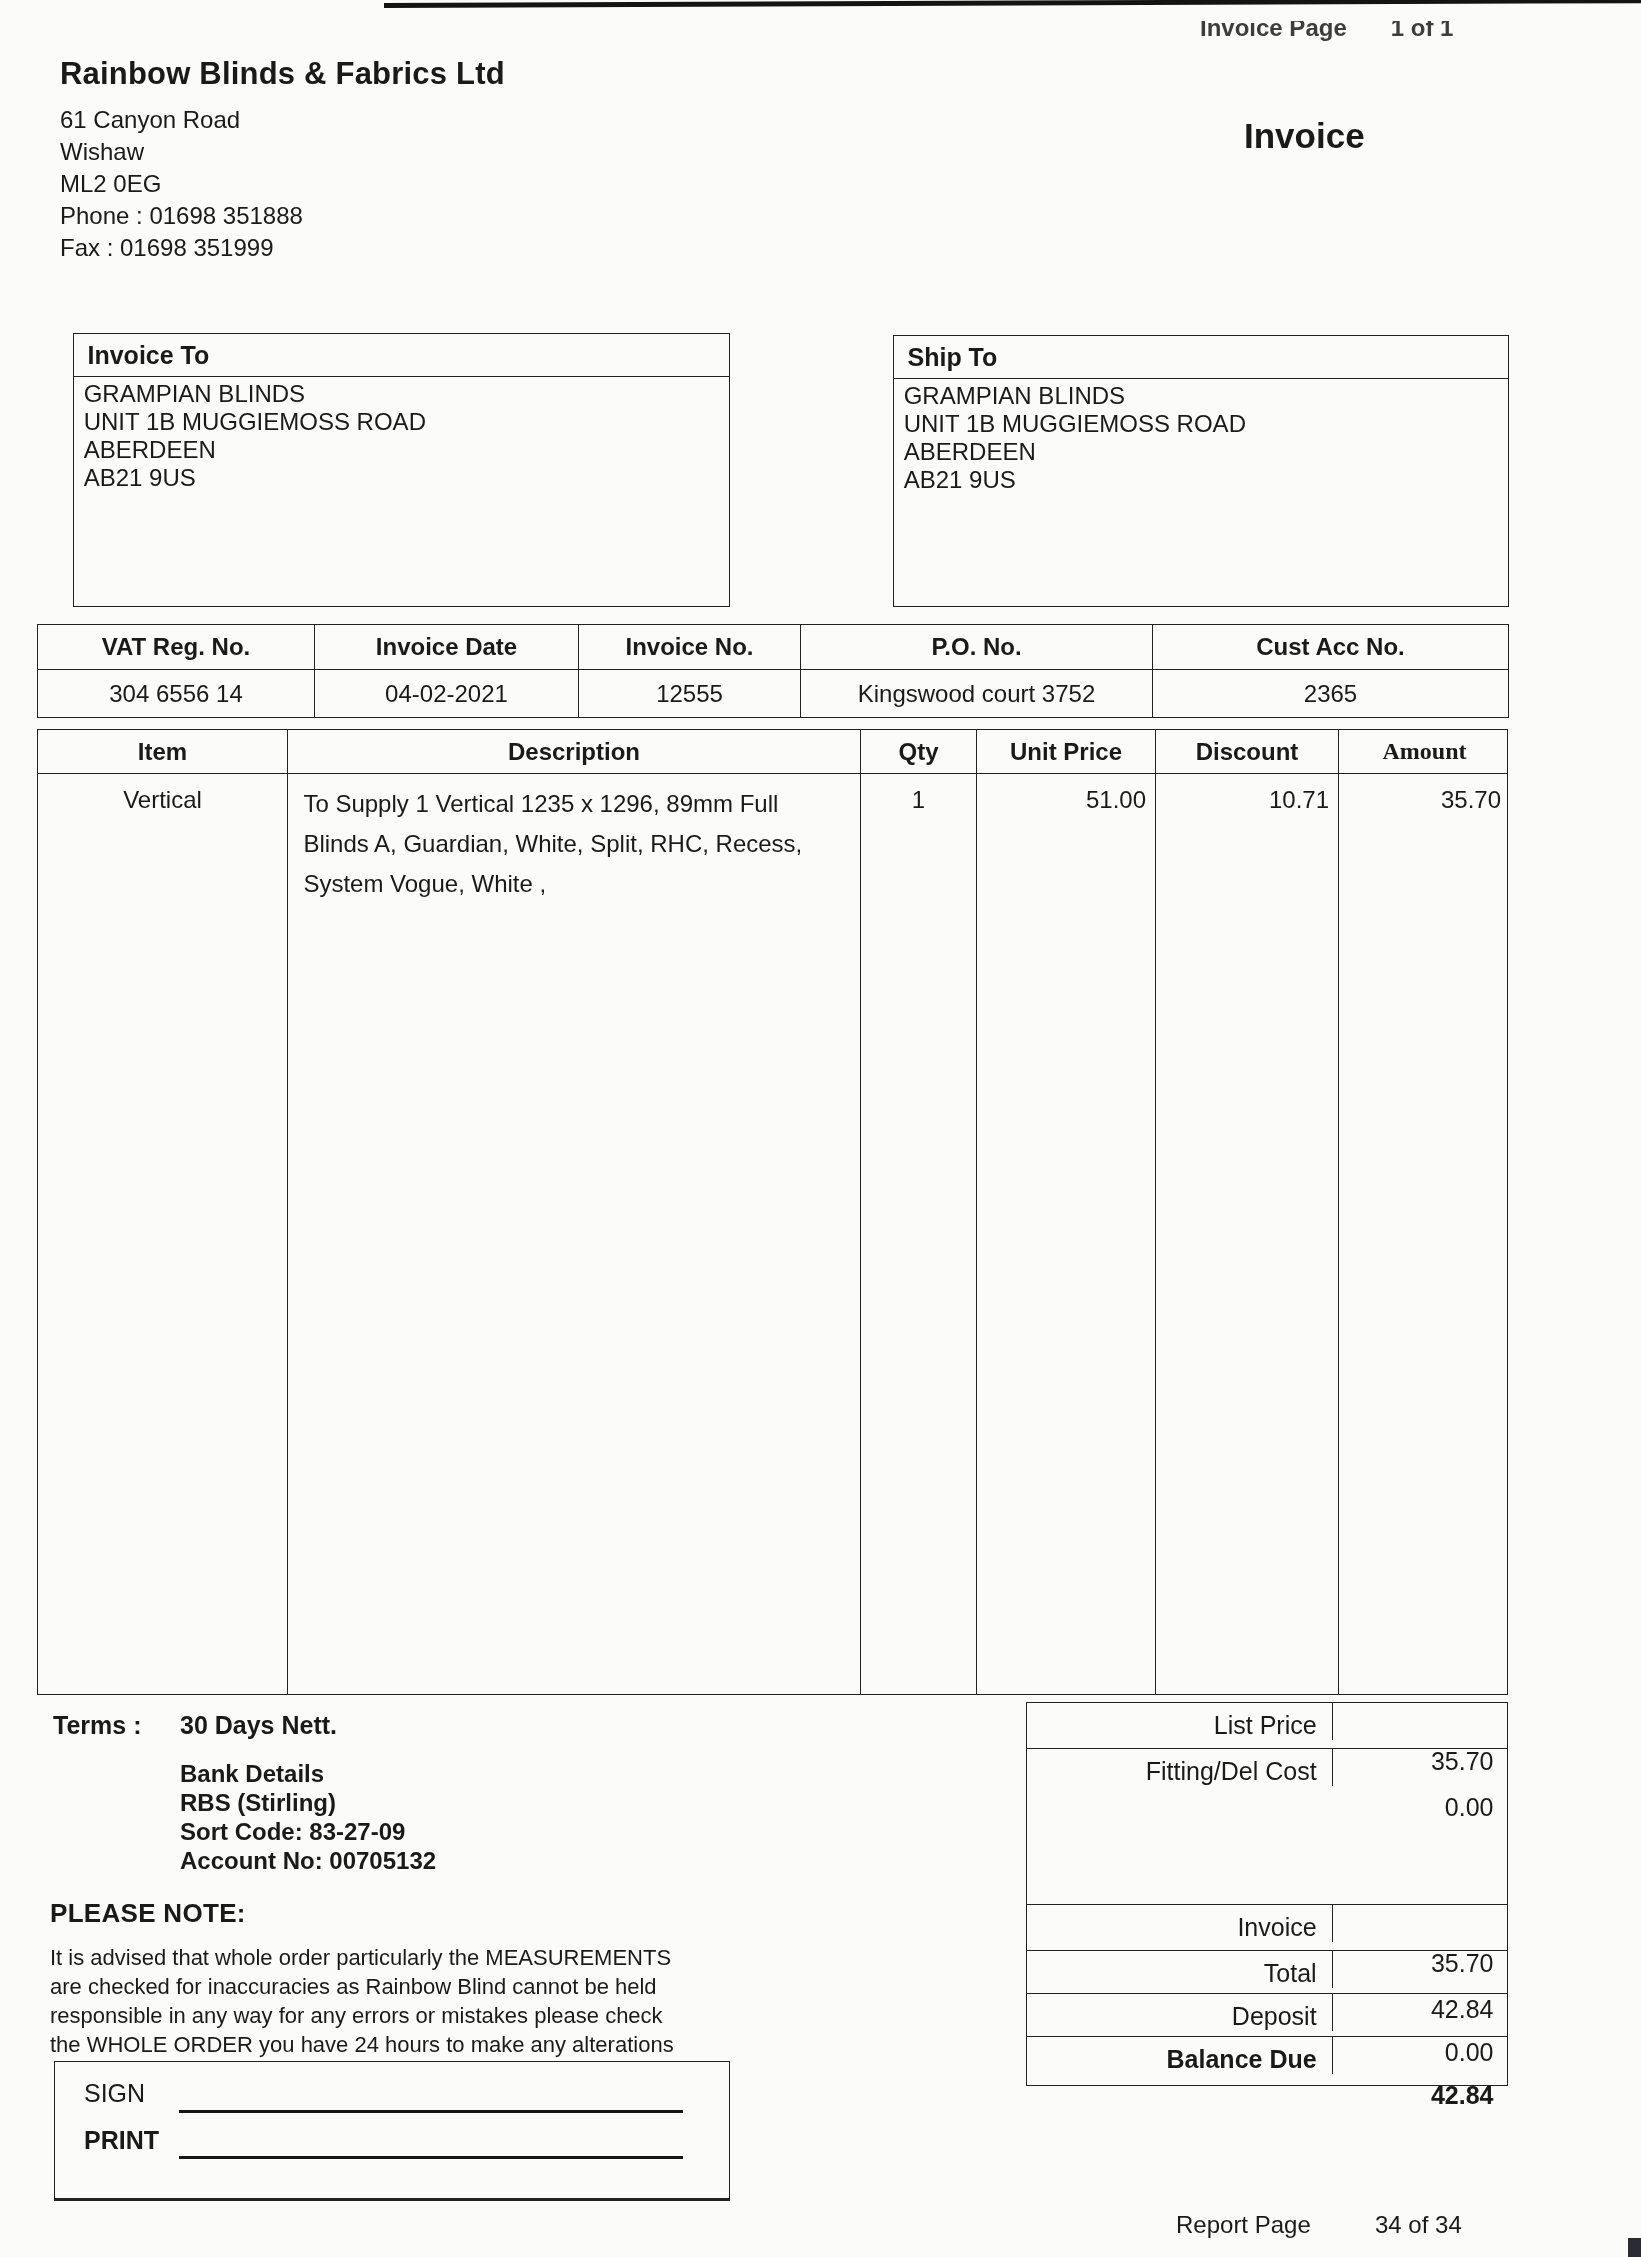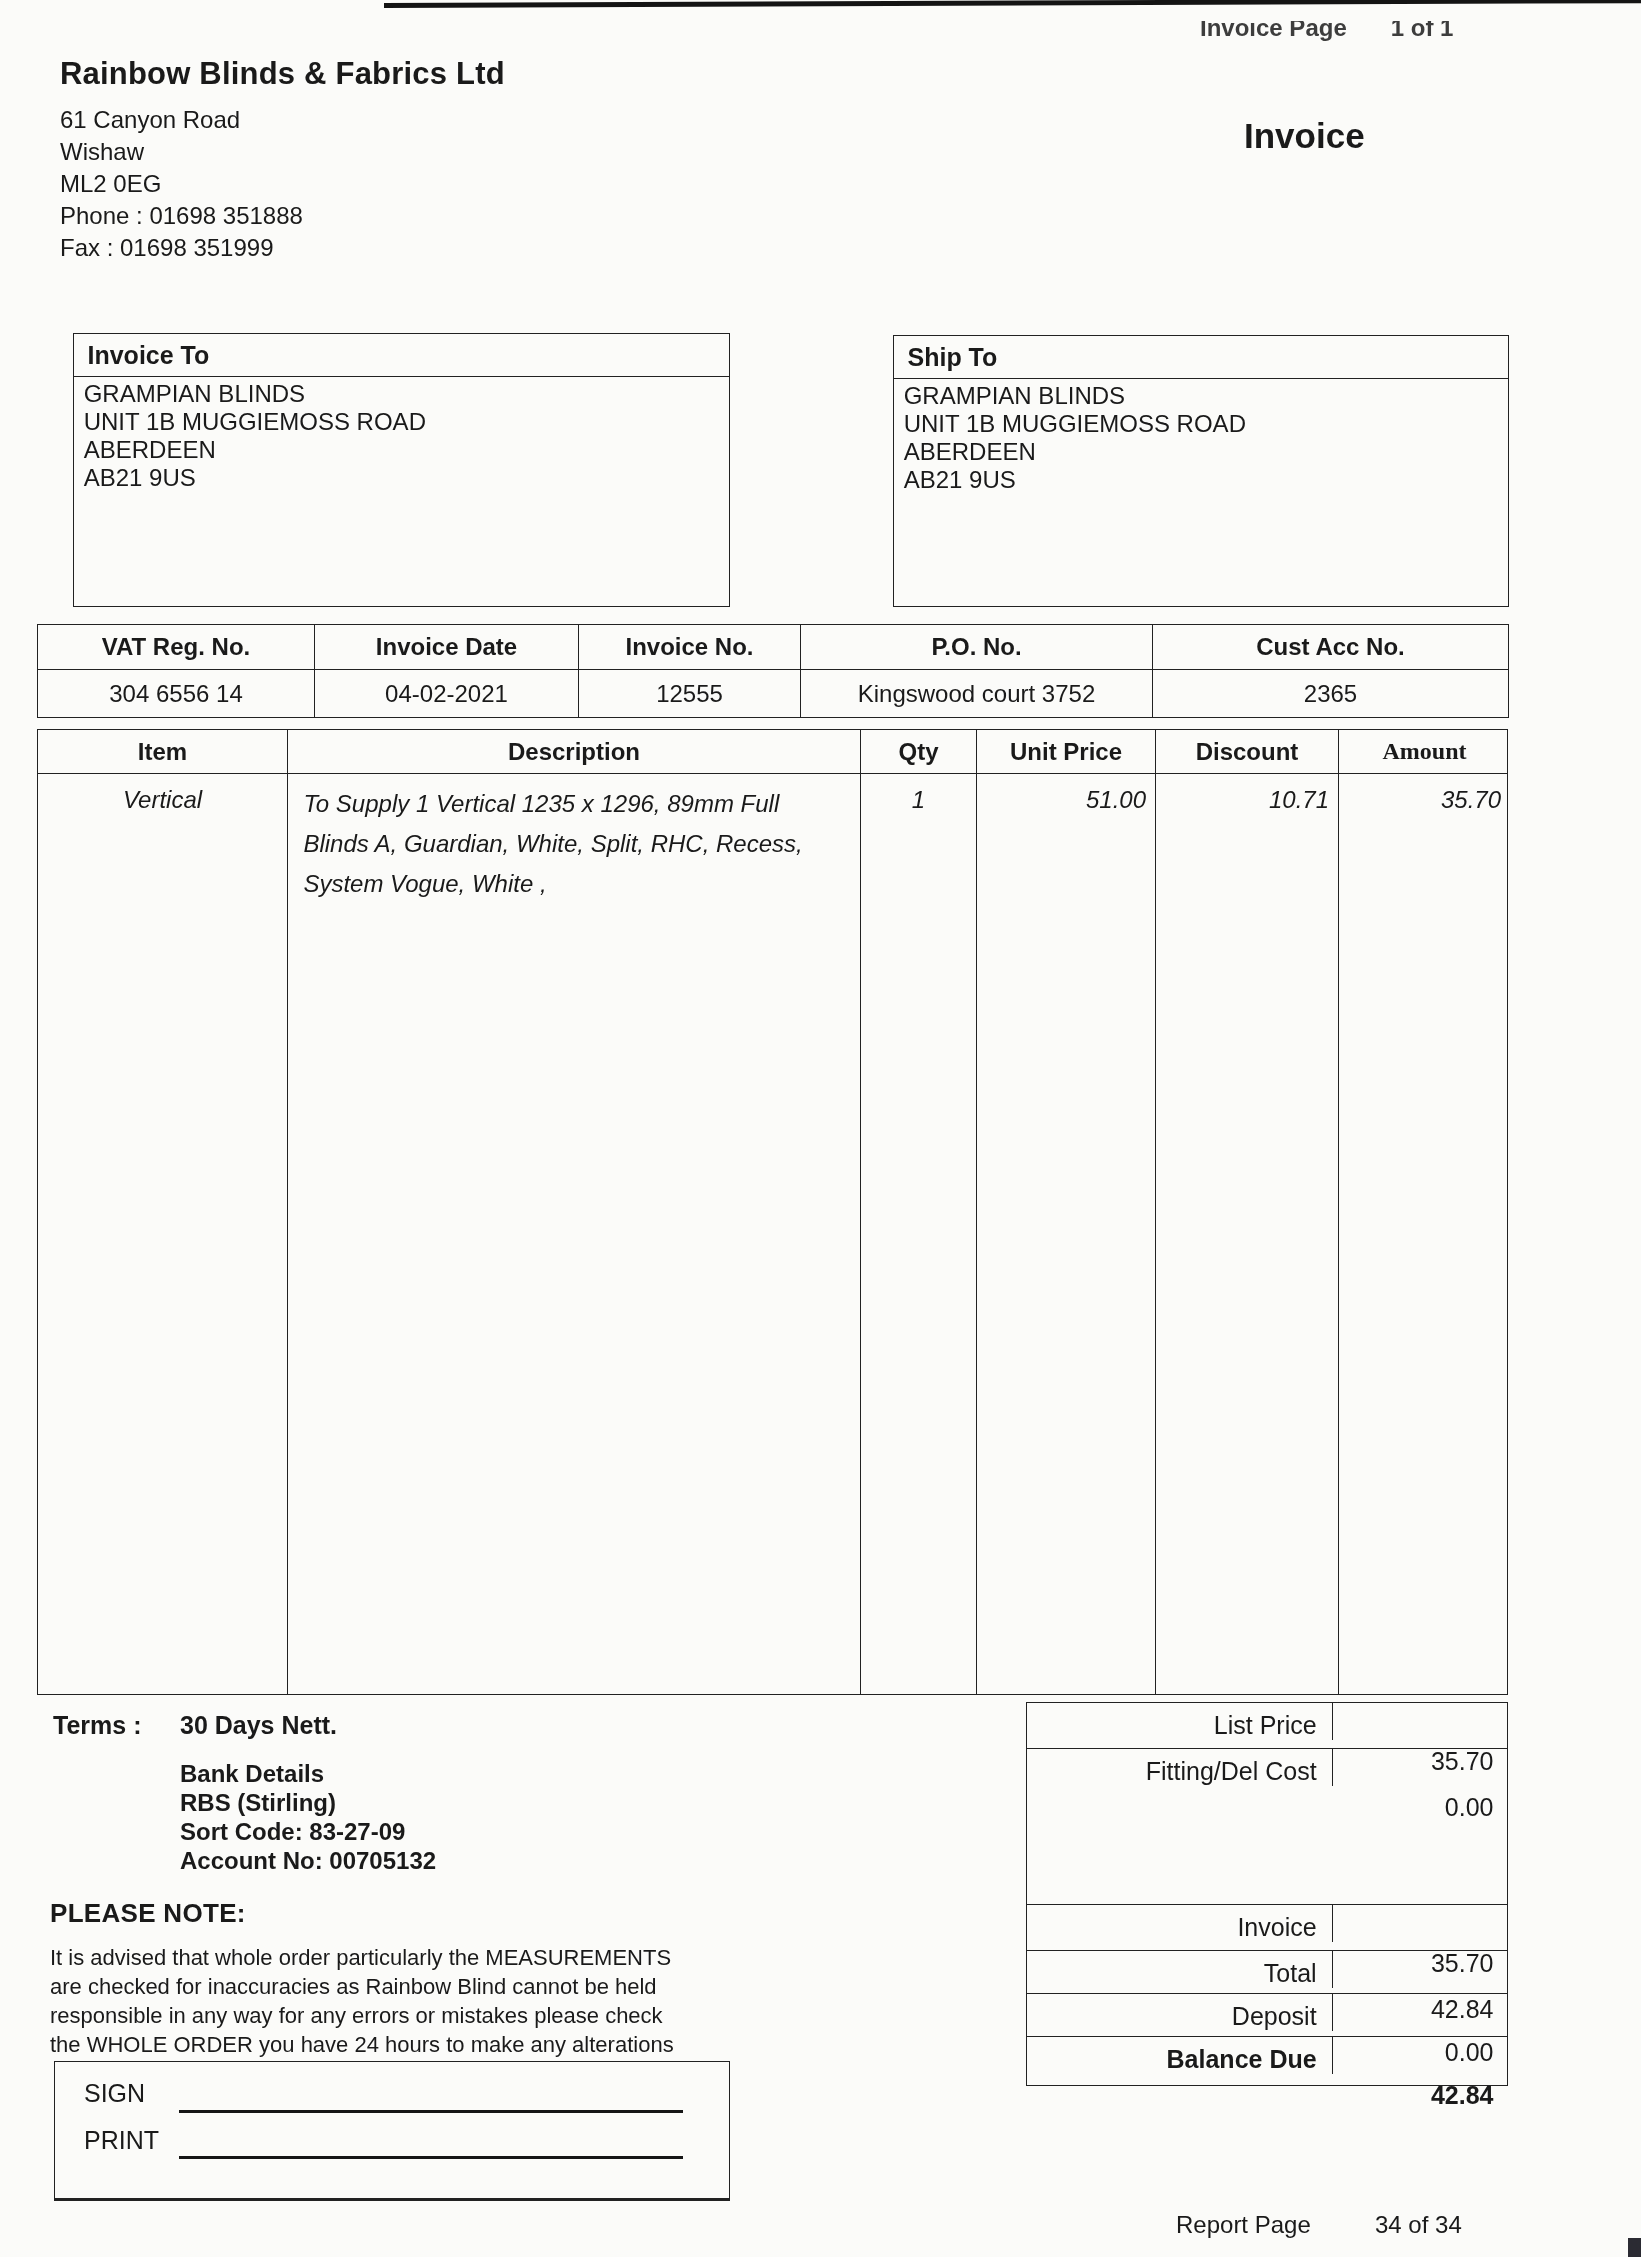--- a/index.html
+++ b/index.html
@@ -43,21 +43,21 @@
   .info-row.val .info-cell{height:47px;line-height:47px;}
   .ic0{width:277px;}.ic1{width:264px;}.ic2{width:222px;}.ic3{width:352px;}.ic4{width:355px;}
 
   
   .items-table{left:37px;top:729px;width:1471px;height:966px;border:1.9px solid #222;
     box-sizing:border-box;display:flex;flex-direction:column;}
   .items-header{display:flex;height:43px;border-bottom:1.9px solid #222;font-weight:bold;font-size:24px;}
   .items-header .hcell{line-height:43px;text-align:center;border-right:1.9px solid #222;box-sizing:border-box;flex:none;}
   .items-header .hcell:last-child{border-right:none;font-family:Liberation Serif, serif;}
   .items-body{display:flex;flex:1;}
-  .items-body .bcell{border-right:1.9px solid #222;box-sizing:border-box;flex:none;font-size:24px;font-style:italic;}
+  .items-body .bcell{border-right:1.9px solid #222;box-sizing:border-box;flex:none;font-size:24px;}
   .items-body .bcell:last-child{border-right:none;}
   .c0{width:250px;}.c1{width:573px;}.c2{width:116px;}.c3{width:179px;}.c4{width:183px;}.c5{width:171px;}
   .cell-item{text-align:center;padding-top:11.6px;}
   .cell-desc{padding:9.7px 19.3px 0 15.4px;line-height:40px;}
   .cell-qty{text-align:center;padding-top:11.6px;}
   .cell-num{text-align:right;padding-top:11.6px;padding-right:9px;}
 
   
   .terms-label{left:53px;top:1711px;font-size:25px;font-weight:bold;}
   .terms-value{left:180px;top:1711px;font-size:25px;font-weight:bold;}
@@ -75,21 +75,21 @@
     border-right:1.9px solid #222;}
   .t-value{flex:1;text-align:right;padding:7.7px 13.5px 0 0;}
   .t-h0{height:45px;}.t-h1{height:155px;}.t-h2{height:45px;}.t-h3{height:44px;}
   .t-h4{height:42px;}.t-h5{height:42px;}.t-h6{height:48px;}
   .t-bold{font-weight:bold;}
 
   
   .sign-box{left:54px;top:2061px;width:676px;height:140px;border:1.9px solid #222;
     border-bottom-width:3.9px;box-sizing:border-box;}
   .sign-label{position:absolute;left:29px;top:17.4px;font-size:25px;}
-  .print-label{position:absolute;left:29px;top:64px;font-size:25px;}
+  .print-label{position:absolute;left:29px;top:64px;font-size:25px;font-weight:bold;}
   .sig-line{position:absolute;left:124px;width:504px;height:2.9px;background:#161616;}
   .sig-line.s1{top:48px;}
   .sig-line.s2{top:94px;}
 
   
   .footer-label{left:1176px;top:2211px;font-size:24px;}
   .footer-value{left:1375px;top:2211px;font-size:24px;}
   .corner-mark{left:1628px;top:2238px;width:13.5px;height:19.3px;background:#2b2b33;}
 </style>
 </head>

